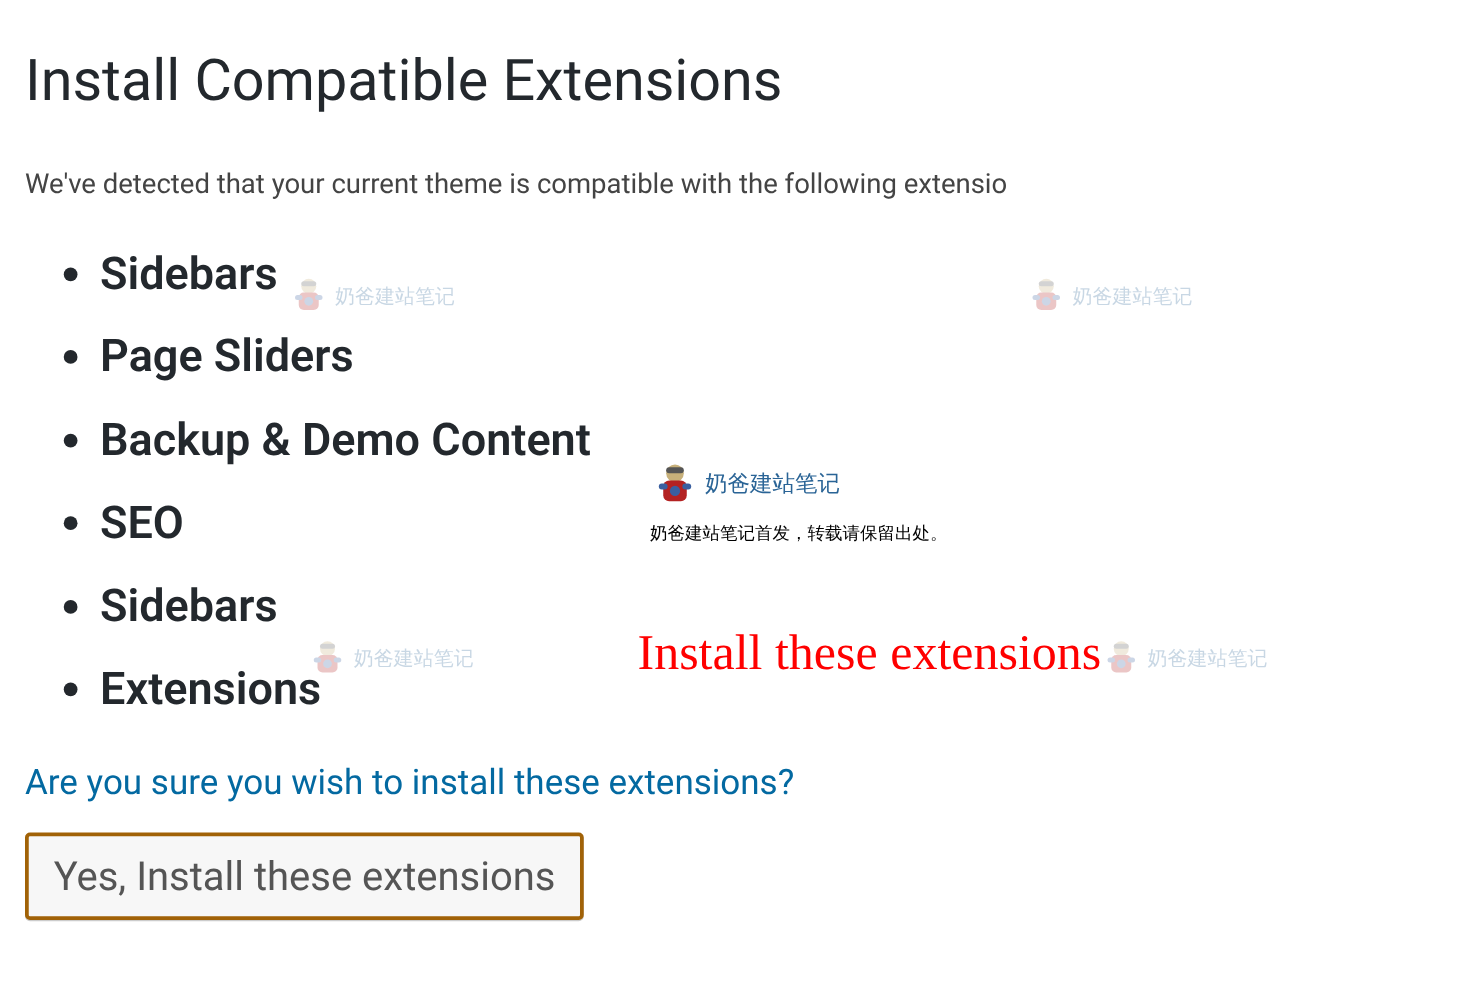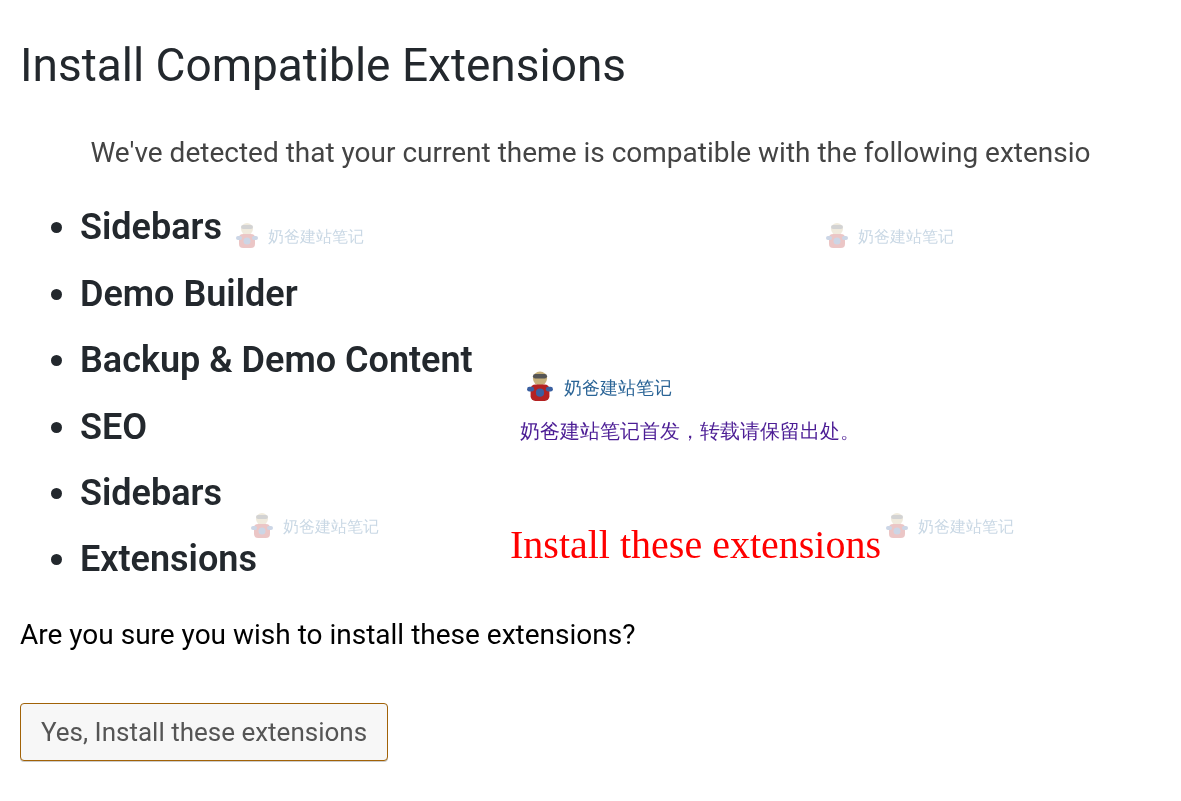--- a/index.html
+++ b/index.html
@@ -17,57 +17,56 @@
     padding: 20px 20px 20px 20px;
   }
   h1.title {
     font-size: 46px;
     font-weight: 400;
     color: #23282d;
     margin: 18px 0 40px 0;
     line-height: 1.2;
   }
   p.intro {
-    font-size: 28px;
+    font-size: 22px;
     color: #444444;
     margin: 0 0 30px 0;
     white-space: nowrap;
     line-height: 1.4;
-    text-align: center;
   }
   ul.ext-list {
     list-style: disc;
     padding-left: 60px;
     margin: 0 0 30px 0;
   }
   ul.ext-list li {
     font-size: 36px;
     font-weight: 600;
     color: #23282d;
     line-height: 1.4;
     margin: 14px 0 16px 0;
   }
   p.confirm {
     font-size: 28px;
-    color: #000000;
-    margin: 30px 0 49px 0;
+    color: #0369a1;
+    margin: 30px 0 20px 0;
     line-height: 1.4;
   }
   .button-row {
     display: flex;
     gap: 14px;
   }
   .btn {
     display: inline-block;
     padding: 10px 20px;
-    font-size: 26px;
+    font-size: 32px;
     line-height: 1.4;
     color: #555555;
     background: #f7f7f7;
-    border: 1px solid #a16207;
+    border: 3px solid #a16207;
     border-radius: 4px;
     cursor: pointer;
     box-shadow: 0 1px 0 #cccccc;
     font-family: inherit;
   }
 
   
   .wm {
     position: absolute;
     display: flex;
@@ -97,47 +96,47 @@
     gap: 4px;
     justify-content: flex-start;
   }
   .anno-title-row .anno-icon svg { display: block; }
   .anno-title {
     font-size: 18px;
     color: #2a6496;
   }
   .anno-sub {
     margin-top: 10px;
-    font-size: 20px;
-    color: #4c1d95;
+    font-size: 14px;
+    color: #000000;
   }
 
   .anno-big {
     position: absolute;
     left: 510px;
-    top: 521px;
+    top: 498px;
     font-family: Georgia, "Times New Roman", Times, serif;
     font-size: 40px;
     color: #ff0000;
     pointer-events: none;
     white-space: nowrap;
   }
 </style>
 </head>
 <body>
 
 <div class="page">
 
   <h1 class="title">Install Compatible Extensions</h1>
 
   <p class="intro">We've detected that your current theme is compatible with the following extensio</p>
 
   <ul class="ext-list">
     <li>Sidebars</li>
-    <li>Demo Builder</li>
+    <li>Page Sliders</li>
     <li>Backup &amp; Demo Content</li>
     <li>SEO</li>
     <li>Sidebars</li>
     <li>Extensions</li>
   </ul>
 
   <p class="confirm">Are you sure you wish to install these extensions?</p>
 
   <div class="button-row">
     <button class="btn" type="button">Yes, Install these extensions</button>

